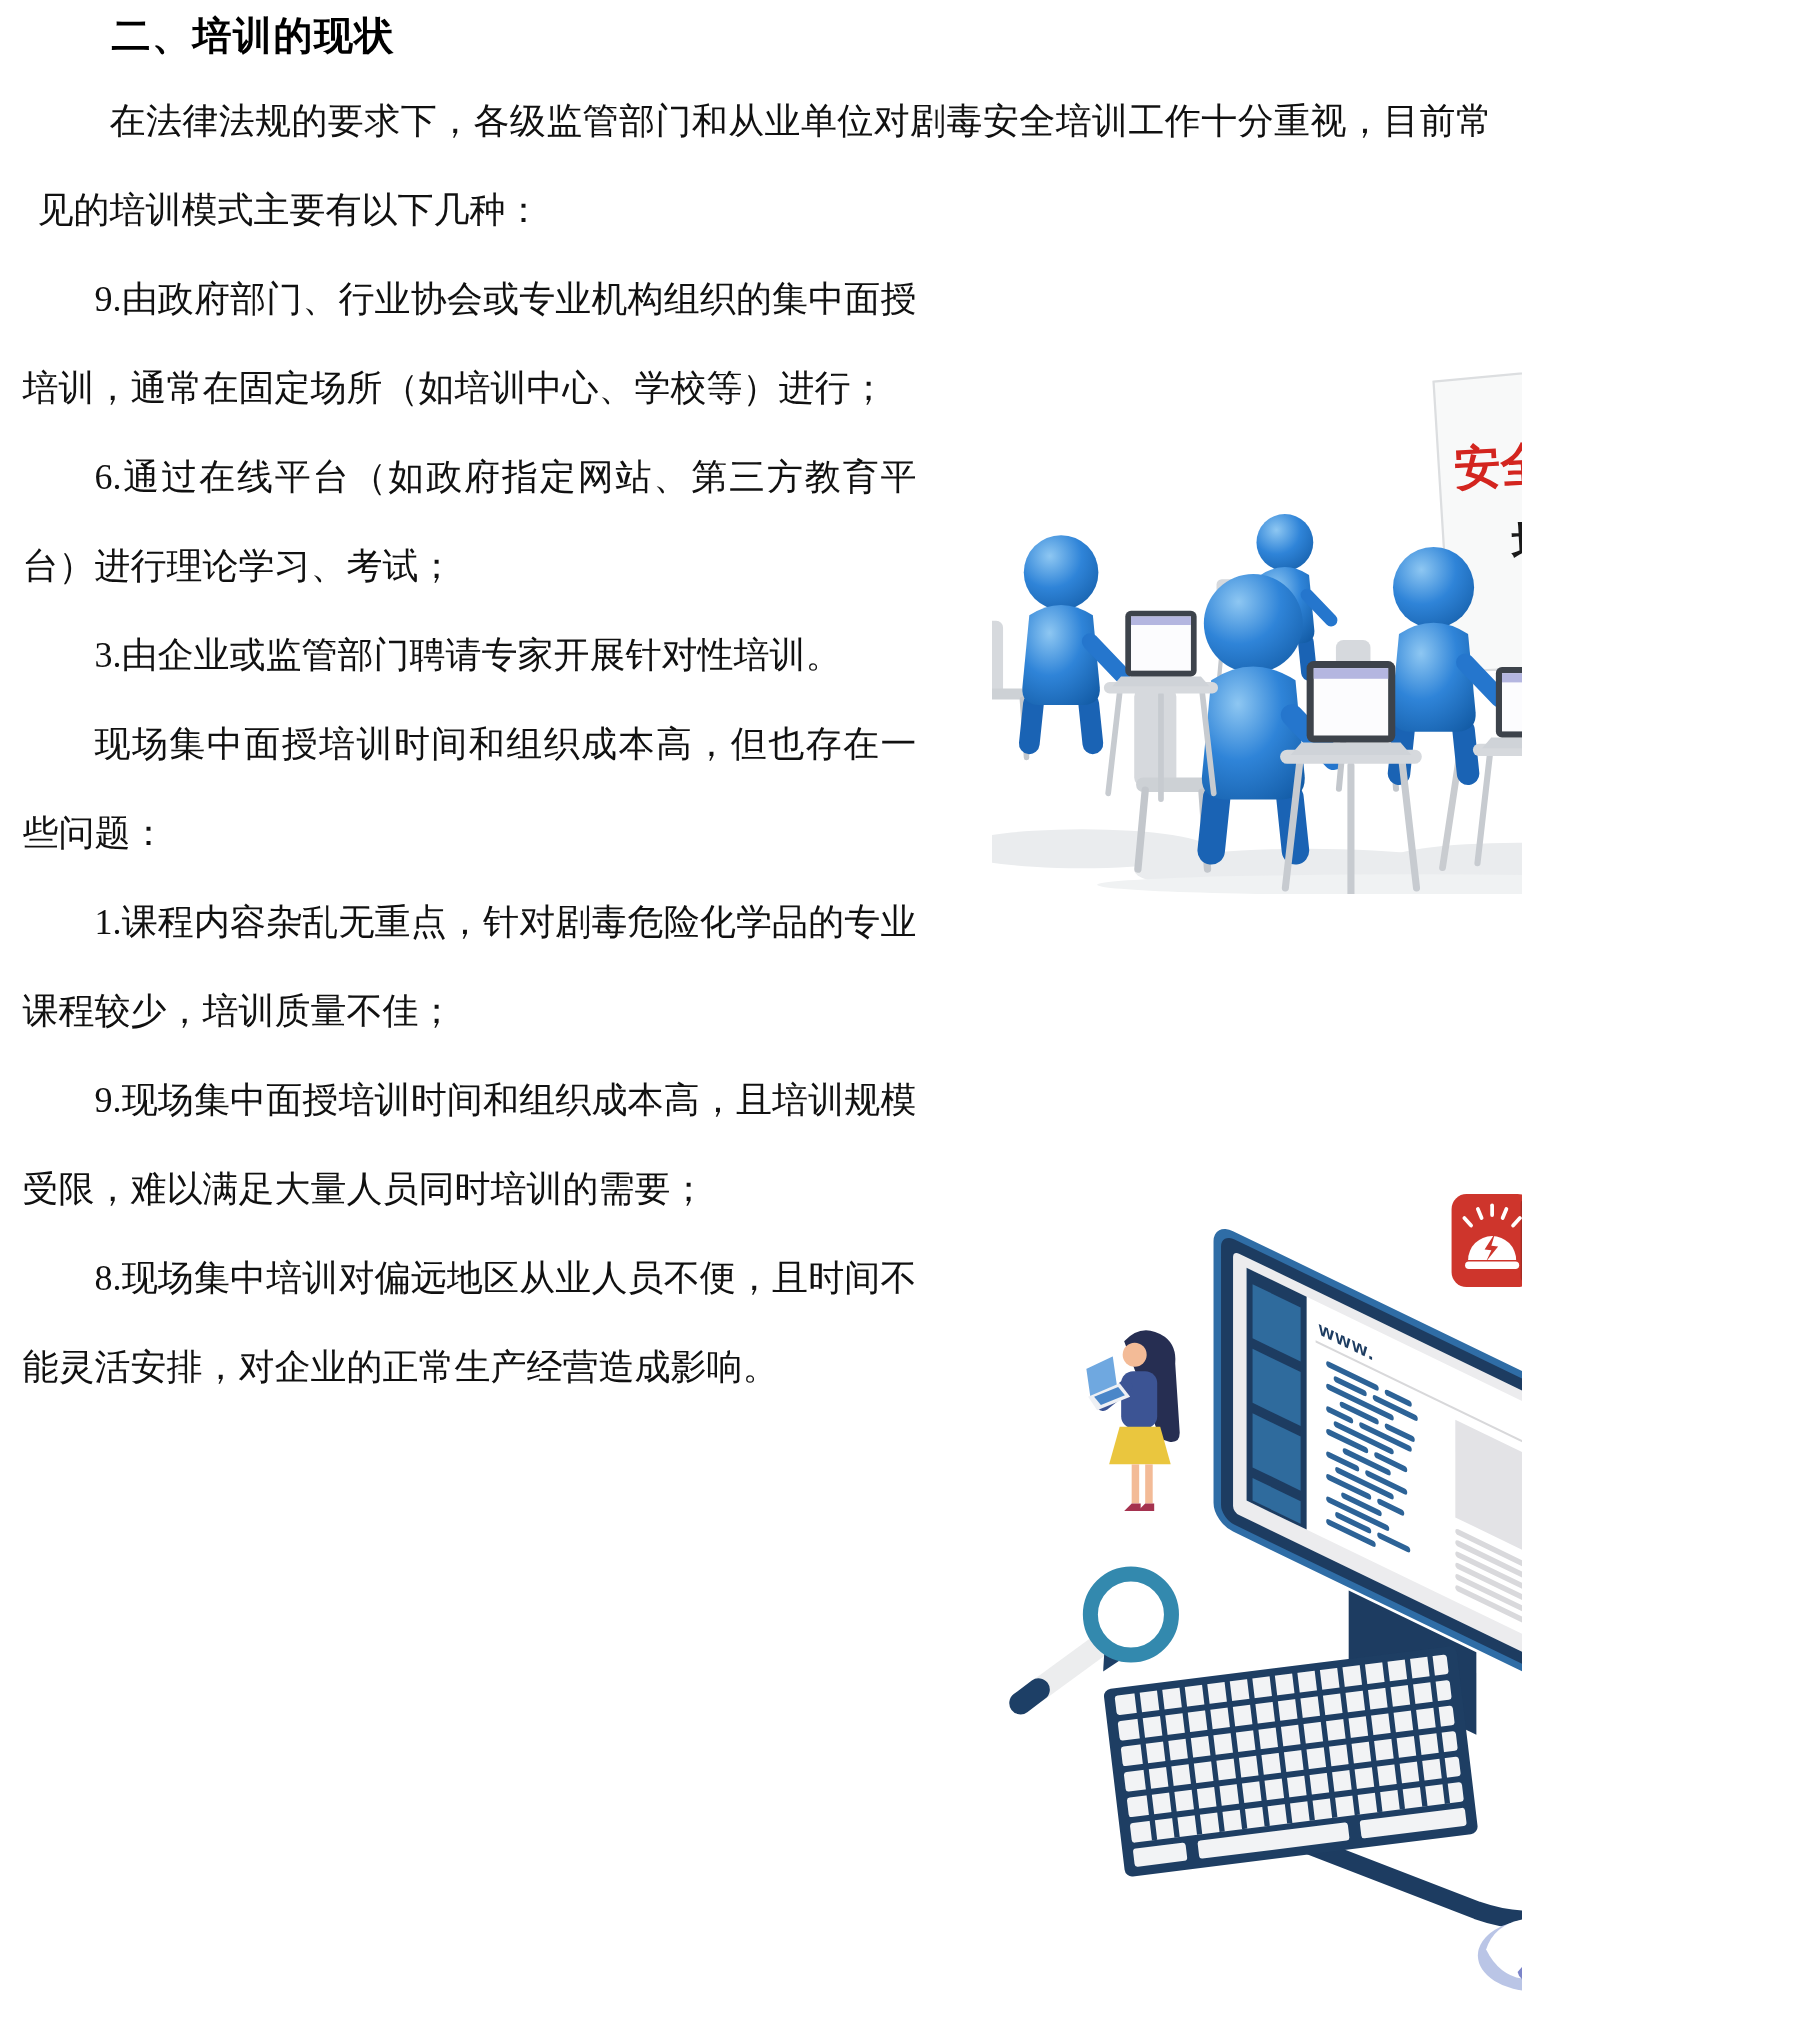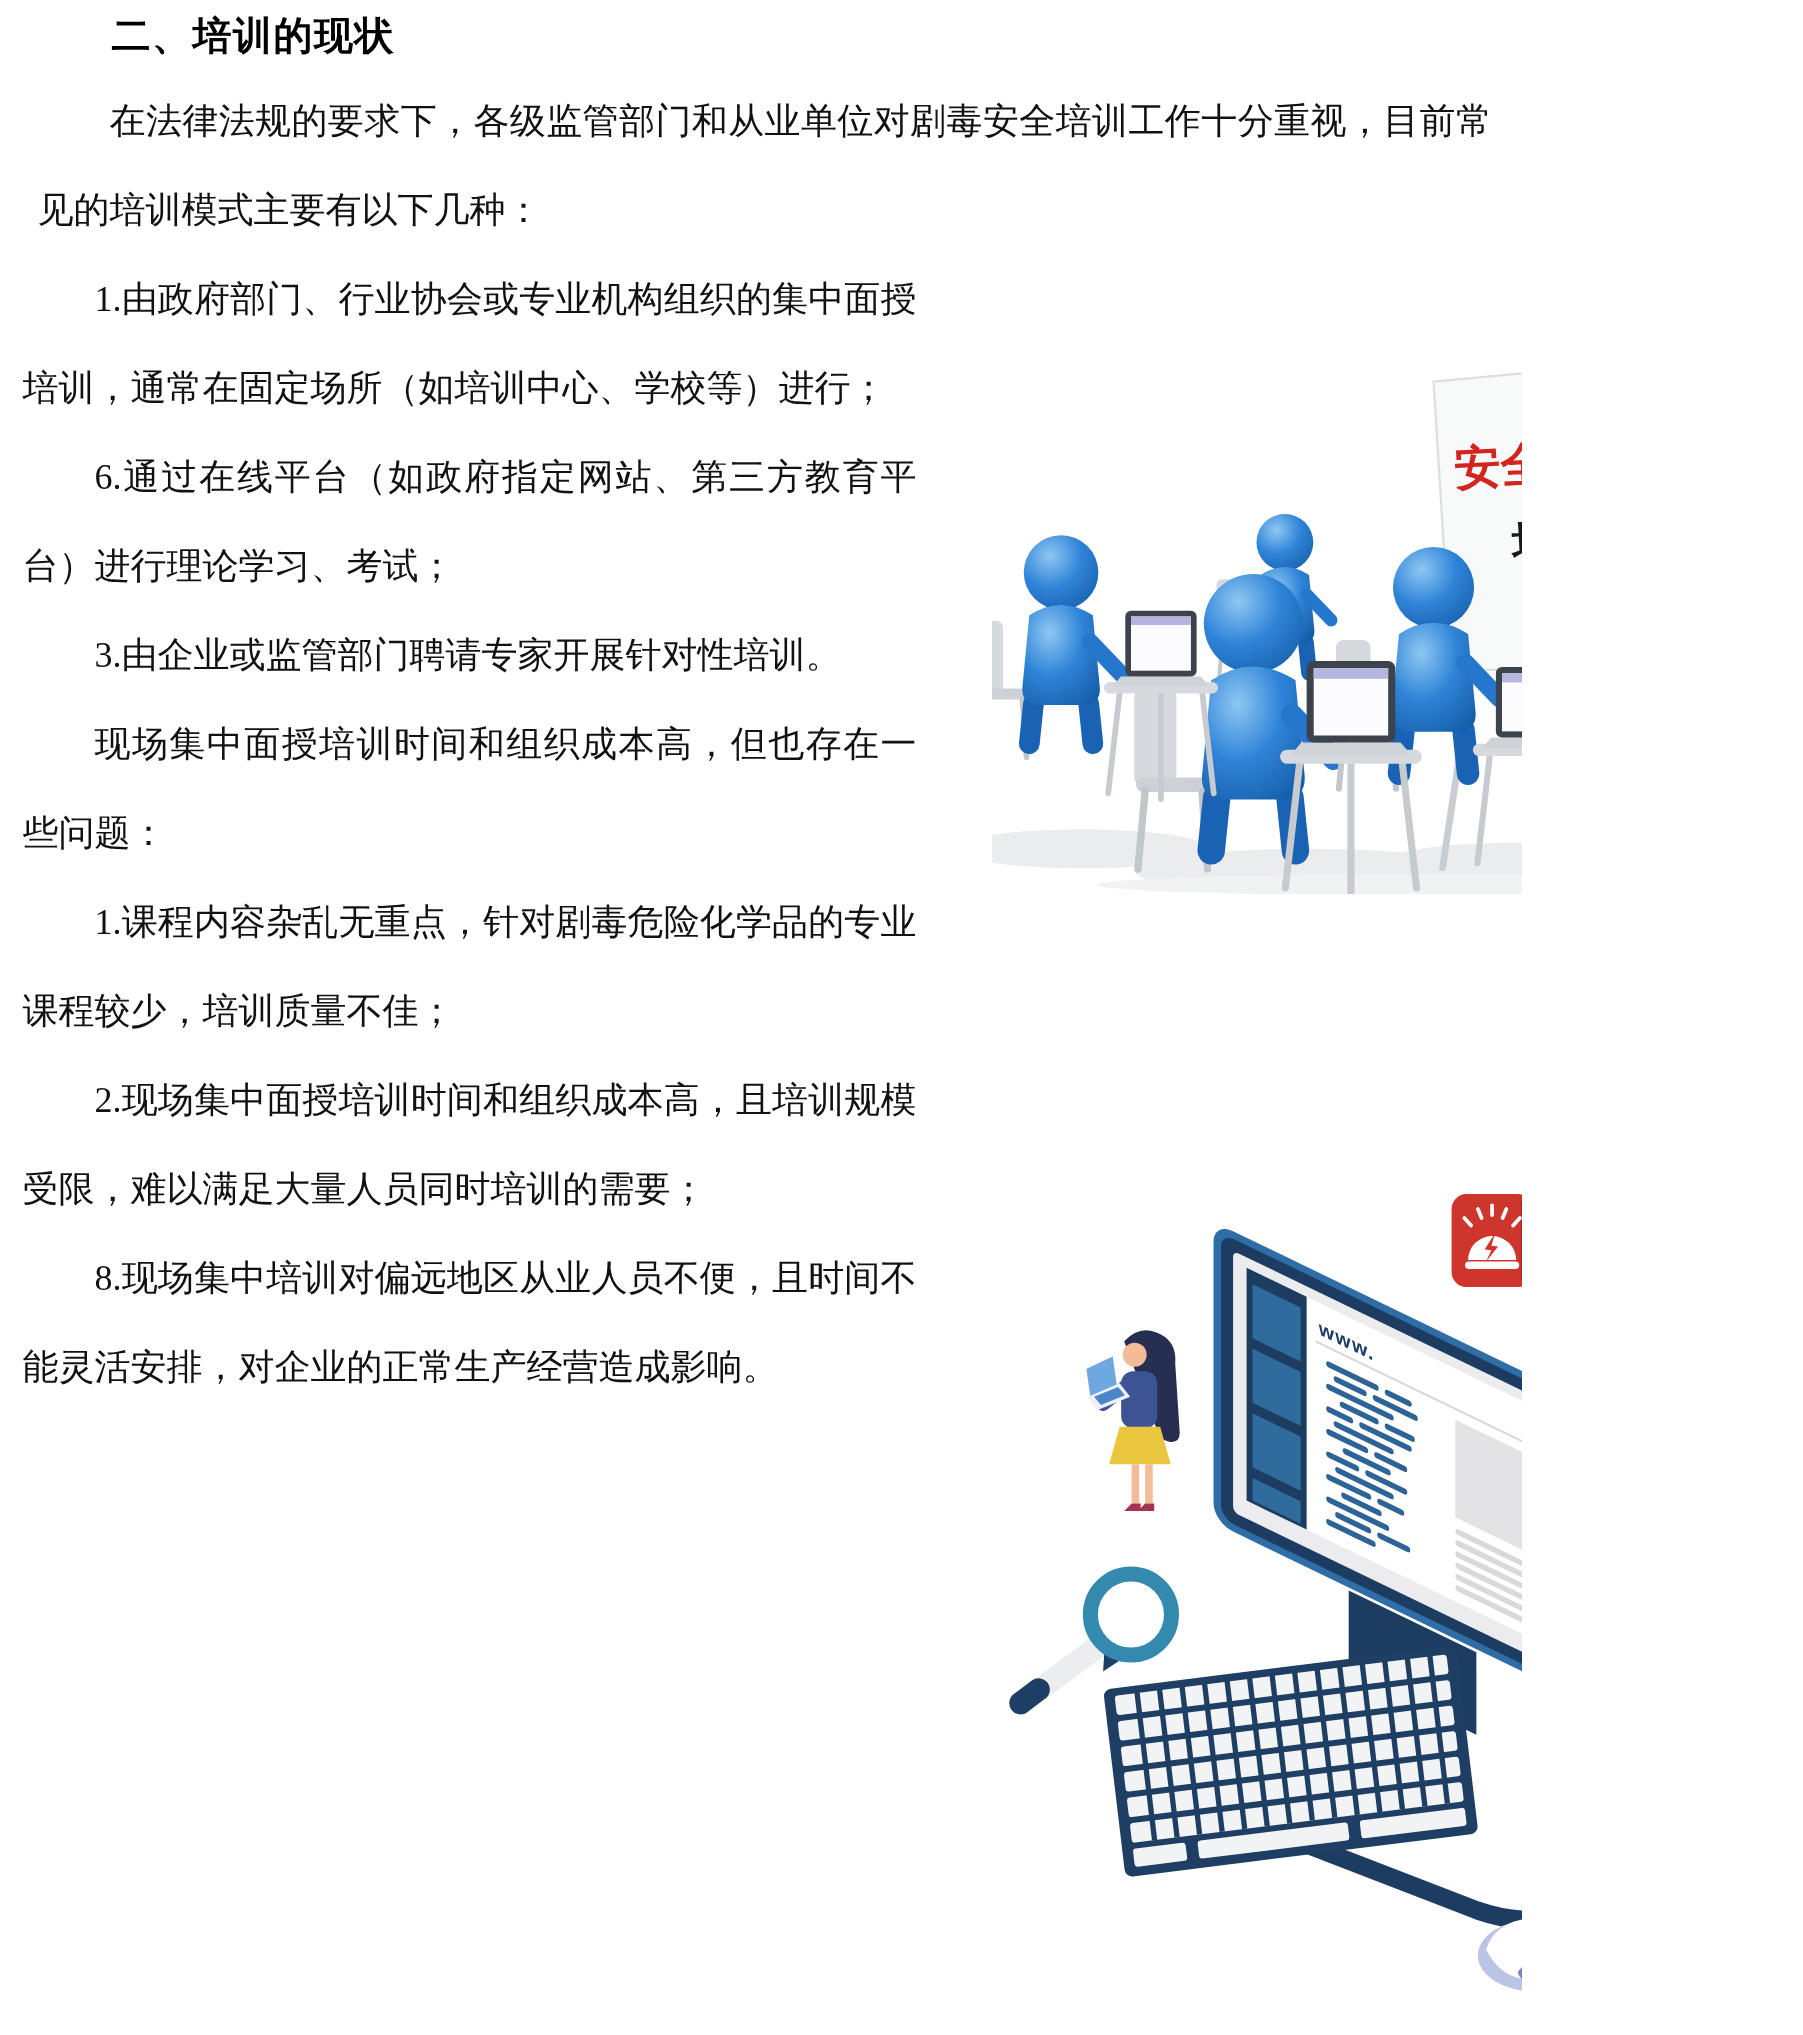--- a/index.html
+++ b/index.html
@@ -19,26 +19,26 @@
 </style>
 </head>
 <body>
 
 <div class="page">
 
   <div class="doc">
     <h1 class="title">二、培训的现状</h1>
     <p class="p first">在法律法规的要求下，各级监管部门和从业单位对剧毒安全培训工作十分重视，目前常见的培训模式主要有以下几种：</p>
     <div class="text-col">
-      <p class="p">1.由政府部门、行业协会或专业机构组织的集中面授培训，通常在固定场所（如培训中心、学校等）进行；</p>
+      <p class="p">9.由政府部门、行业协会或专业机构组织的集中面授培训，通常在固定场所（如培训中心、学校等）进行；</p>
       <p class="p">6.通过在线平台（如政府指定网站、第三方教育平台）进行理论学习、考试；</p>
       <p class="p">3.由企业或监管部门聘请专家开展针对性培训。</p>
       <p class="p">现场集中面授培训时间和组织成本高，但也存在一些问题：</p>
       <p class="p">1.课程内容杂乱无重点，针对剧毒危险化学品的专业课程较少，培训质量不佳；</p>
-      <p class="p">2.现场集中面授培训时间和组织成本高，且培训规模受限，难以满足大量人员同时培训的需要；</p>
+      <p class="p">9.现场集中面授培训时间和组织成本高，且培训规模受限，难以满足大量人员同时培训的需要；</p>
       <p class="p">8.现场集中培训对偏远地区从业人员不便，且时间不能灵活安排，对企业的正常生产经营造成影响。</p>
     </div>
   </div>
 
   <figure class="illu illu1">
     <svg viewBox="0 0 1080 760" xmlns="http://www.w3.org/2000/svg">
       <defs>
         <radialGradient id="bluG" cx="0.35" cy="0.28" r="0.95">
           <stop offset="0" stop-color="#8ec7f2"></stop>
           <stop offset="0.45" stop-color="#2f84d8"></stop>

